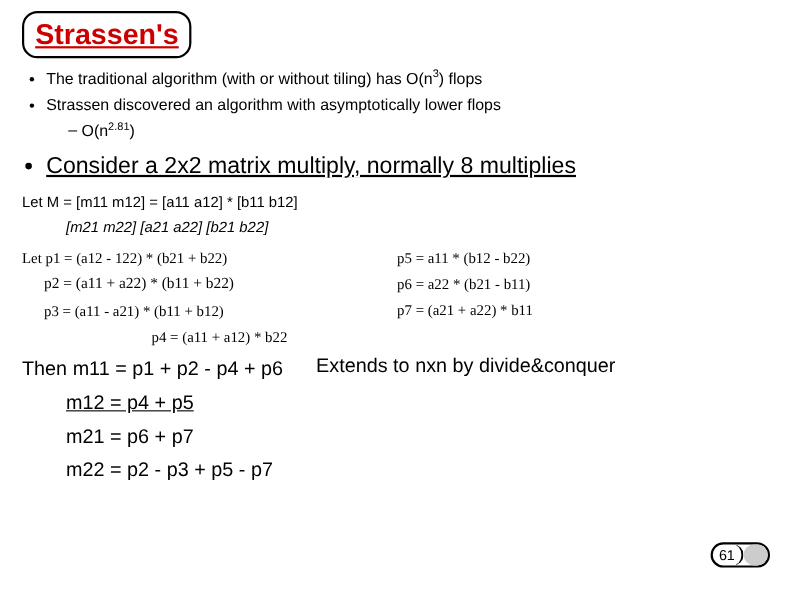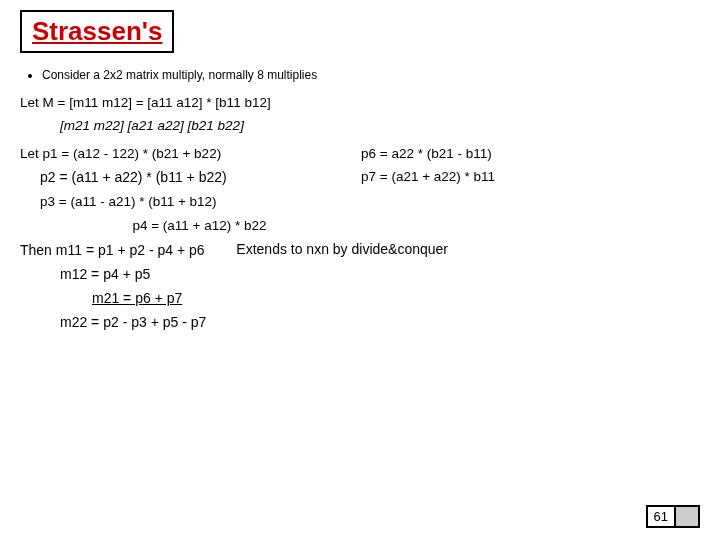--- a/index.html
+++ b/index.html
@@ -1,15 +1,15 @@
 <!DOCTYPE html>
 <html><head>
   <meta charset="utf-8">
   <style>
-    * { margin: 0; padding: 0; box-sizing: border-box; }
+    * { margin: 0; padding: 0; box-sizing: border-box; border-radius: 14px; }
     body {
       width: 720px;
       height: 540px;
       background: #fff;
       font-family: Arial, Helvetica, sans-serif;
       font-size: 14px;
       color: #000;
       overflow: hidden;
       position: relative;
     }
@@ -63,103 +63,114 @@
     }
 
     .consider-bullet {
       list-style: disc;
       padding-left: 22px;
       margin-top: 6px;
       margin-bottom: 8px;
     }
 
     .consider-bullet li {
-      font-size: 12px;
+      font-size: 21px;
       line-height: 1.4;
+      text-decoration: underline;
     }
 
     .matrix-section {
       font-size: 13.5px;
       line-height: 1.7;
       margin-bottom: 4px;
     }
 
     .matrix-section .indent1 {
       padding-left: 40px;
       font-style: italic;
     }
 
     .two-col {
       display: flex;
       gap: 2px;
+      font-family: Liberation Serif, serif;
     }
 
     .col-left {
       flex: 1;
     }
 
     .col-right {
       flex: 1;
     }
 
     .then-row {
       display: flex;
       align-items: flex-start;
       gap: 30px;
       margin-top: 2px;
     }
 
     .then-block {
-      font-size: 14px;
+      font-size: 18px;
       line-height: 1.7;
     }
 
     .extends-text {
-      font-size: 14px;
+      font-size: 18px;
       padding-top: 2px;
     }
 
     .bottom-right-box {
       position: absolute;
-      bottom: 12px;
+      bottom: 24px;
       right: 20px;
       border: 2px solid #000;
       display: flex;
       align-items: stretch;
     }
 
     .page-number {
       padding: 2px 6px;
       font-size: 13px;
       border-right: 2px solid #000;
     }
 
     .page-box-right {
       width: 22px;
       background: #ccc;
     }
 
     .underline-text {
-      text-decoration: underline;
-      margin-left: 32px;
     }
   </style>
 </head>
 <body>
 
 <div class="page-container">
 
   
   <div class="title-box">
     <div class="title-text">
       <span>Strassen's</span><br>
     </div>
   </div>
 
   
+  <ul class="bullet-list">
+    <li>
+      <span>The traditional algorithm (with or without tiling) has O(n<sup>3</sup>) flops</span>
+    </li>
+    <li>
+      <span>Strassen discovered an algorithm with asymptotically lower flops</span>
+      <ul class="sub-list">
+        <li>O(n<sup>2.81</sup>)</li>
+      </ul>
+    </li>
+  </ul>
 
   
   <ul class="consider-bullet">
     <li>
       <span>Consider a 2x2 matrix multiply, normally 8 multiplies</span>
     </li>
   </ul>
 
   
   <div class="matrix-section">
@@ -182,35 +193,38 @@
       </div>
       <div style="font-size:13.5px;line-height:1.75;padding-left:20px;">
         <span>p3 = (a11  - a21) * (b11 + b12)</span>
       </div>
       <div style="font-size:13.5px;line-height:1.75;padding-left:20px;text-align:center;">
         <span>p4 = (a11 + a12) * b22</span>
       </div>
     </div>
     <div class="col-right">
       <div style="font-size:13.5px;line-height:1.75;">
+        <span>p5 = a11 * (b12 - b22)</span>
+      </div>
+      <div style="font-size:13.5px;line-height:1.75;">
         <span>p6 = a22 * (b21 - b11)</span>
       </div>
       <div style="font-size:13.5px;line-height:1.75;">
         <span>p7 = (a21 + a22) * b11</span>
       </div>
     </div>
   </div>
 
   
   <div class="then-row">
     <div class="then-block">
       <div>
         <span>Then  m11 = p1 + p2 - p4 + p6</span>
       </div>
-      <div style="padding-left:40px;">
+      <div style="padding-left:40px;text-decoration:underline;">
         <span>m12 = p4 + p5</span>
       </div>
       <div style="padding-left:40px;">
         <span class="underline-text">m21 = p6 + p7</span>
       </div>
       <div style="padding-left:40px;">
         <span>m22 = p2 - p3 + p5 - p7</span>
       </div>
     </div>
     <div class="extends-text">

